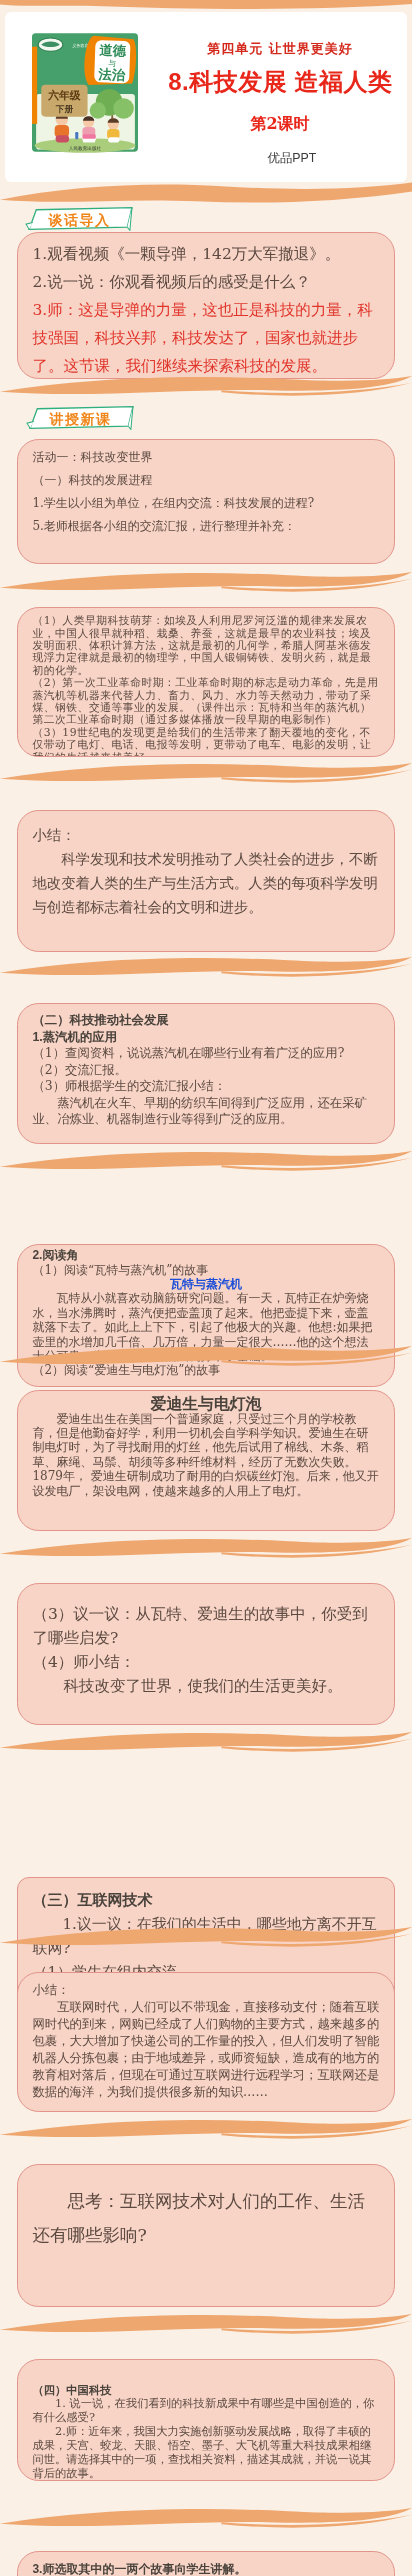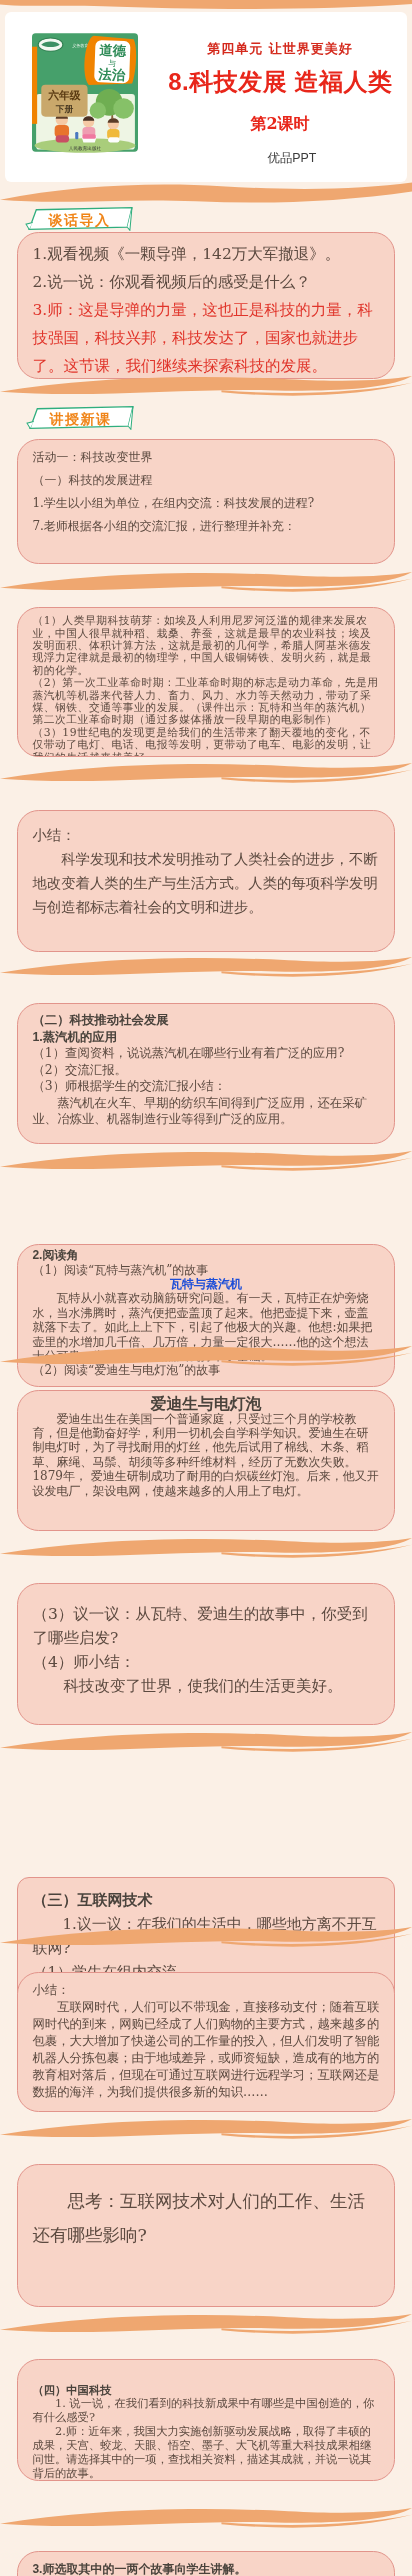--- a/index.html
+++ b/index.html
@@ -139,21 +139,21 @@
 
   <div class="box b1">
       <div class="ln s-k">1.观看视频《一颗导弹，142万大军撤退》。</div>
       <div class="ln s-k">2.说一说：你观看视频后的感受是什么？</div>
       <div class="ln s-kr">3.师：这是导弹的力量，这也正是科技的力量，科技强国，科技兴邦，科技发达了，国家也就进步了。这节课，我们继续来探索科技的发展。</div>
     </div>
   <div class="box b2">
       <div class="ln s-k">活动一：科技改变世界</div>
       <div class="ln s-k">（一）科技的发展进程</div>
       <div class="ln s-k">1.学生以小组为单位，在组内交流：科技发展的进程?</div>
-      <div class="ln s-k">7.老师根据各小组的交流汇报，进行整理并补充：</div>
+      <div class="ln s-k">5.老师根据各小组的交流汇报，进行整理并补充：</div>
     </div>
   <div class="box b3">
       <div class="ln s-k">（1）人类早期科技萌芽：如埃及人利用尼罗河泛滥的规律来发展农业，中国人很早就种稻、栽桑、养蚕，这就是最早的农业科技；埃及发明面积、体积计算方法，这就是最初的几何学，希腊人阿基米德发现浮力定律就是最初的物理学，中国人锻铜铸铁、发明火药，就是最初的化学。</div>
       <div class="ln s-k">（2）第一次工业革命时期：工业革命时期的标志是动力革命，先是用蒸汽机等机器来代替人力、畜力、风力、水力等天然动力，带动了采煤、钢铁、交通等事业的发展。（课件出示：瓦特和当年的蒸汽机）第二次工业革命时期（通过多媒体播放一段早期的电影制作）</div>
       <div class="ln s-k">（3）19世纪电的发现更是给我们的生活带来了翻天覆地的变化，不仅带动了电灯、电话、电报等发明，更带动了电车、电影的发明，让我们的生活越来越美好。</div>
     </div>
   <div class="box b4">
       <div class="ln s-k">小结：</div>
       <div class="ln s-ki">科学发现和技术发明推动了人类社会的进步，不断地改变着人类的生产与生活方式。人类的每项科学发明与创造都标志着社会的文明和进步。</div>
     </div>

